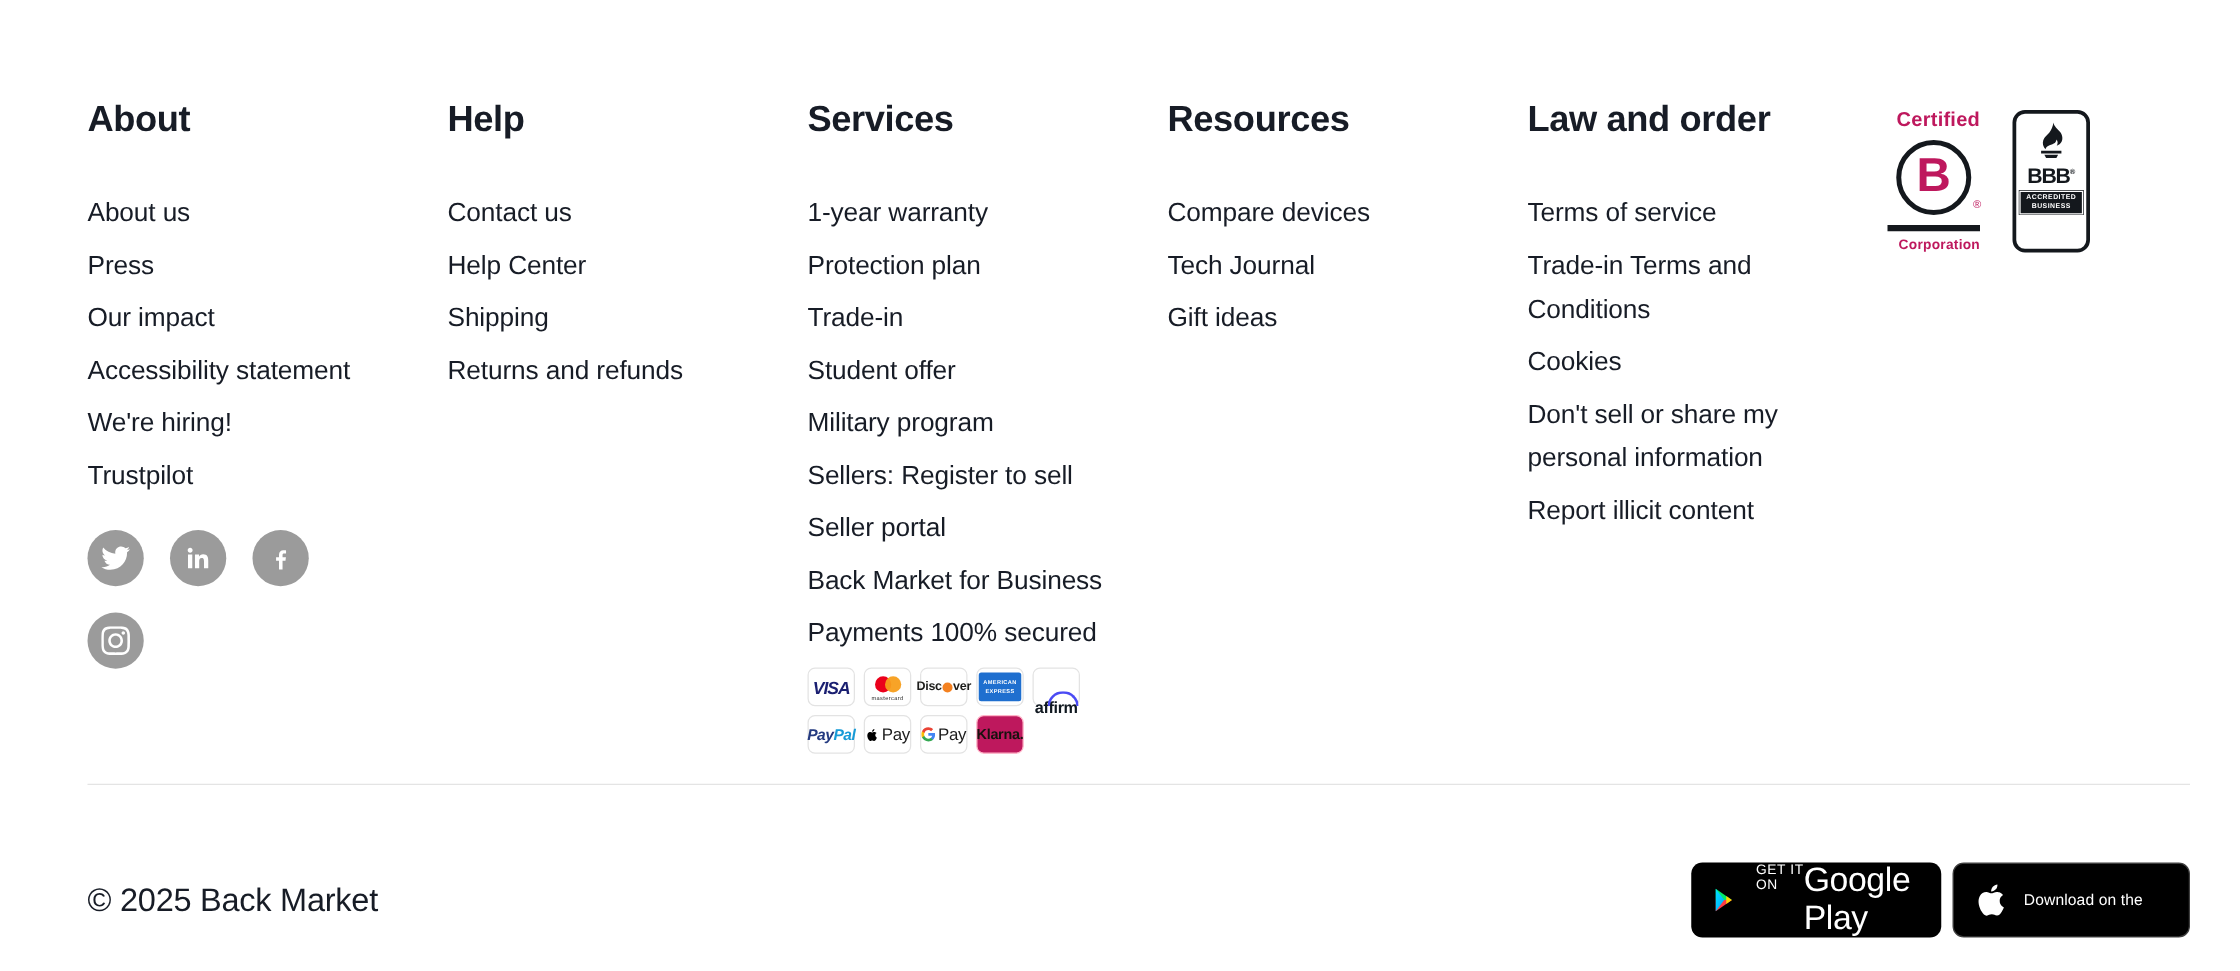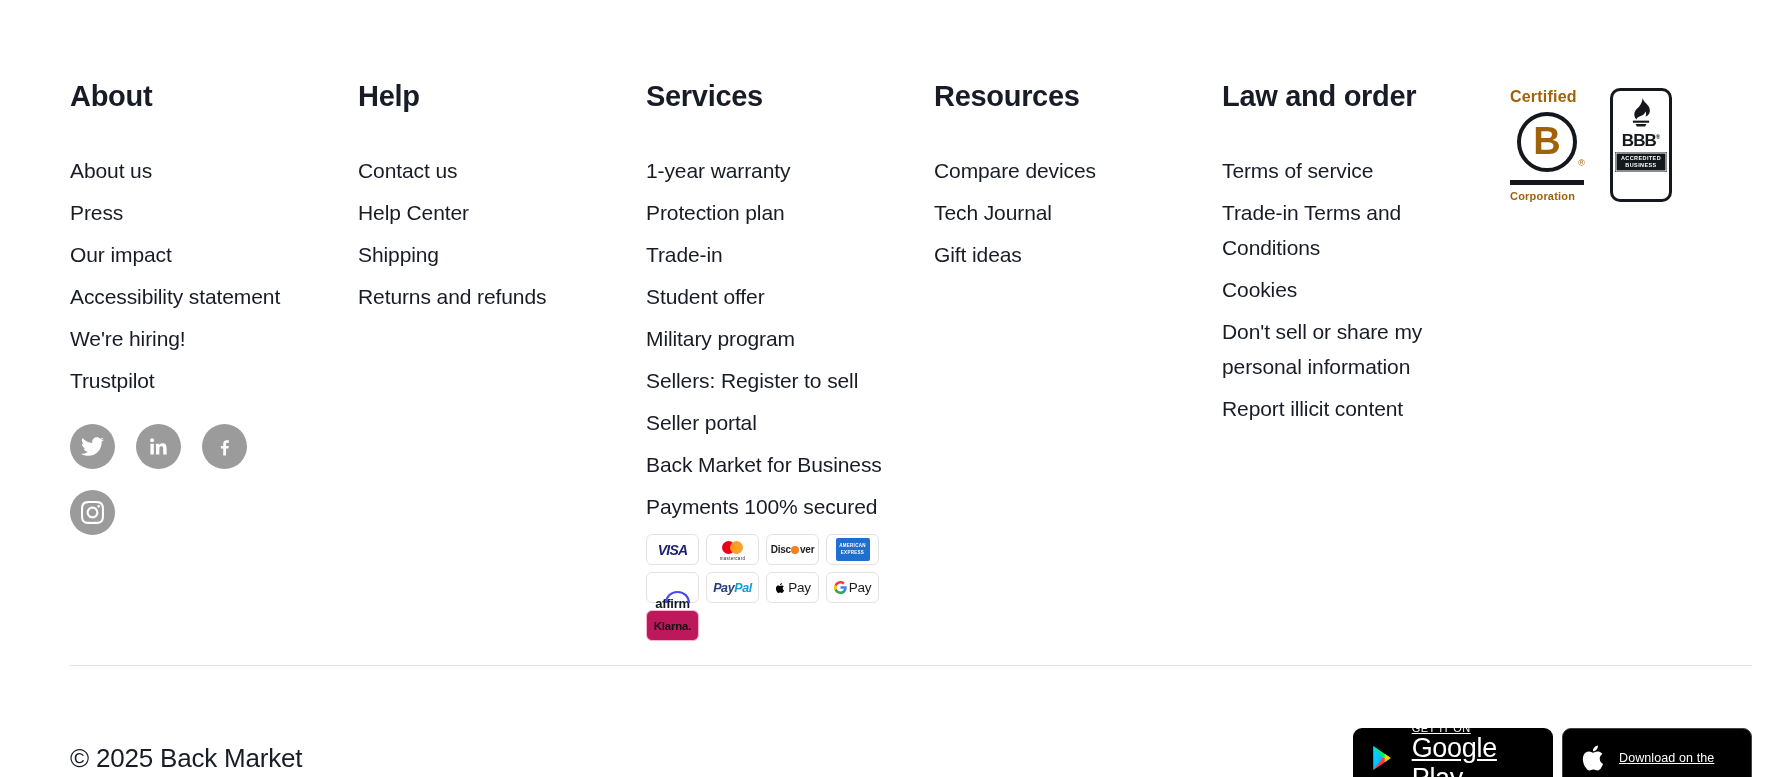--- a/index.html
+++ b/index.html
@@ -14,21 +14,21 @@
   .pay-title{font-size:21px;line-height:35px;margin:0 0 10px;letter-spacing:-0.1px;}
 
   
   .social{display:flex;flex-wrap:wrap;gap:21px;width:200px;margin-top:26px;}
   .social a{width:45px;height:45px;border-radius:50%;background:#9b9b9b;display:flex;
     align-items:center;justify-content:center;}
   .social svg{width:23px;height:23px;fill:#fff;}
 
   
   .pay-grid{display:flex;flex-wrap:wrap;gap:7px;width:242px;}
-  .chip{box-sizing:border-box;width:53px;height:31px;background:#fff;border:1px solid #e3e3e3;
+  .chip{box-sizing:border-box;width:38px;height:31px;background:#fff;border:1px solid #e3e3e3;
     border-radius:6px;display:flex;align-items:center;justify-content:center;gap:2px;}
   .visa{font-style:italic;font-weight:800;font-size:14px;color:#1a1f71;letter-spacing:-0.8px;}
   .chip.mc{flex-direction:column;gap:0;padding-top:3px;}
   .mc-circles{display:flex;height:13px;}
   .mc-red{width:13px;height:13px;border-radius:50%;background:#eb001b;}
   .mc-orange{width:13px;height:13px;border-radius:50%;background:#f79e1b;margin-left:-5px;opacity:.95;}
   .mc-label{font-size:4.5px;color:#2b2b2b;margin-top:1.5px;letter-spacing:.3px;}
   .discover{font-weight:800;font-size:10px;color:#1d1d1b;display:flex;align-items:center;letter-spacing:-0.2px;}
   .disc-o{width:8px;height:8px;border-radius:50%;background:#f48120;display:inline-block;margin:0 .5px;}
   .amex{width:34px;height:23px;background:#1f6fcf;border-radius:2px;color:#fff;display:flex;
@@ -40,21 +40,21 @@
   .paypal{font-style:italic;font-weight:800;font-size:12.5px;letter-spacing:-0.4px;}
   .pp1{color:#253b80;}.pp2{color:#179bd7;}
   .apay-svg{width:12px;height:14px;fill:#000;}
   .apay-text,.gpay-text{font-size:13.5px;color:#1b1b1b;font-weight:500;letter-spacing:-0.2px;}
   .gpay-svg{width:13px;height:13px;}
   .chip.klarna{background:#be185d;border-color:#ffb3c7;}
   .klarna-text{font-weight:800;font-size:11.5px;color:#17120f;letter-spacing:-0.2px;}
 
   
   .certs{display:flex;gap:26px;padding-top:6px;}
-  .bcorp{width:74px;text-align:left;color:#a16207;display:block;}
+  .bcorp{width:74px;text-align:right;color:#be185d;display:block;}
   .bcorp-top{font-size:16px;font-weight:700;letter-spacing:.2px;}
   .bcorp-circle{width:52px;height:52px;border:4px solid #14181d;border-radius:50%;margin:6px auto 0;
     display:flex;align-items:center;justify-content:center;position:relative;}
   .bcorp-b{font-size:38px;font-weight:700;line-height:1;padding-bottom:3px;}
   .bcorp-reg{position:absolute;right:-12px;bottom:0;font-size:9px;}
   .bcorp-bar{height:5px;background:#14181d;margin-top:8px;}
   .bcorp-bottom{font-size:11px;font-weight:700;margin-top:5px;letter-spacing:.2px;}
   .bbb{width:62px;border:3px solid #14181d;border-radius:10px;padding:5px 3px 5px;display:flex;
     flex-direction:column;align-items:center;box-sizing:border-box;background:#fff;color:#14181d;}
   .bbb svg{width:30px;height:34px;fill:#14181d;}
@@ -67,21 +67,21 @@
   .divider{border-top:1px solid #e4e4e4;margin-top:24px;}
   .footer-bottom{display:flex;justify-content:space-between;align-items:center;padding-top:62px;}
   .copyright{font-size:26px;letter-spacing:-0.2px;}
 
   
   .badges{display:flex;gap:9px;}
   .badge{height:60px;border-radius:9px;background:#000;color:#fff;display:flex;align-items:center;
     box-sizing:border-box;}
   .badge.gp{width:200px;padding:0 17px;gap:14px;}
   .badge.as{width:190px;padding:0 15px;gap:11px;border:1px solid #3f3f3f;}
-  .badge-txt{display:flex;flex-direction:column;text-decoration:underline;}
+  .badge-txt{display:flex;flex-direction:row;}
   .gp .badge-tag{font-size:11px;letter-spacing:.5px;font-weight:400;}
   .as .badge-tag{font-size:12.5px;letter-spacing:.1px;font-weight:400;}
   .badge-store{font-size:27px;font-weight:500;line-height:1.1;letter-spacing:-0.3px;}
   .gp-tri{width:32px;height:32px;}
   .as-apple{width:30px;height:34px;fill:#fff;}
 </style>
 </head>
 <body>
 
 <div class="footer">

